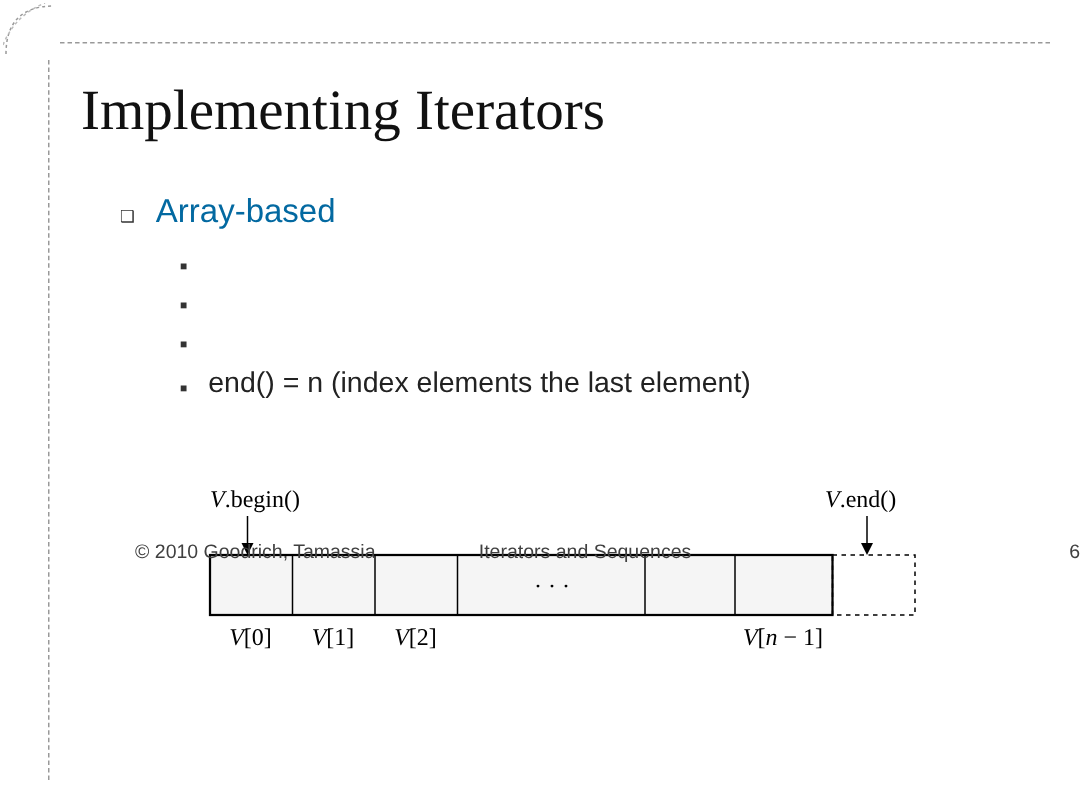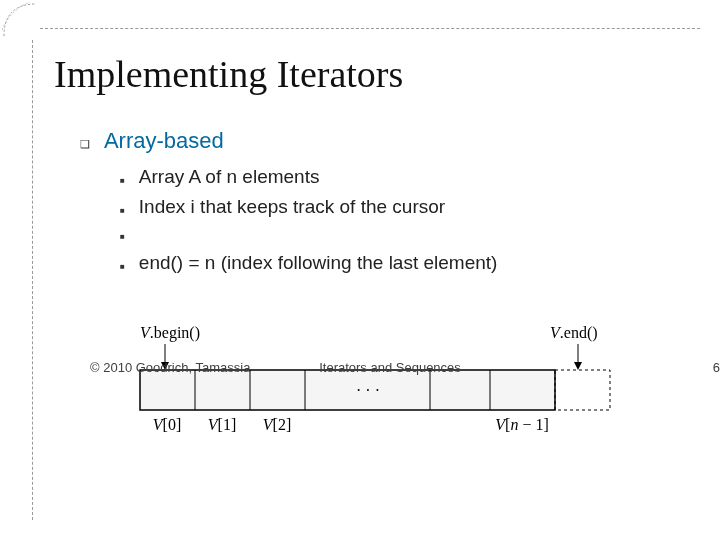--- a/index.html
+++ b/index.html
@@ -142,32 +142,30 @@
   <h1 class="title">Implementing Iterators</h1>
 
   <div class="content">
     <div class="bullet-l1">
       <span class="bullet-l1-marker">❑</span>
       <span class="bullet-l1-text">Array-based</span>
     </div>
     <div class="sub-list">
       <div class="bullet-l2">
         <span class="bullet-l2-marker">■</span>
-        <span class="bullet-l2-text">Array A of n elements</span>
-      </div>
-      <div class="bullet-l2">
-        <span class="bullet-l2-marker">■</span>
-        <span class="bullet-l2-text">Index i that keeps track of the cursor</span>
-      </div>
-      <div class="bullet-l2">
-        <span class="bullet-l2-marker">■</span>
-      </div>
-      <div class="bullet-l2">
-        <span class="bullet-l2-marker">■</span>
-        <span class="bullet-l2-text">end() = n (index following the last element)</span>
+      </div>
+      <div class="bullet-l2">
+        <span class="bullet-l2-marker">■</span>
+      </div>
+      <div class="bullet-l2">
+        <span class="bullet-l2-marker">■</span>
+      </div>
+      <div class="bullet-l2">
+        <span class="bullet-l2-marker">■</span>
+        <span class="bullet-l2-text">end() = n (index elements the last element)</span>
       </div>
     </div>
   </div>
 
   <svg class="diagram" viewBox="0 0 500 130">
 
     <text x="20" y="18" class="dlabel"><tspan class="dlabel-it">V</tspan><tspan>.begin()</tspan></text>
     <line x1="45" y1="24" x2="45" y2="46" stroke="#000" stroke-width="1"></line>
     <polygon points="45,50 41,42 49,42" fill="#000"></polygon>
 

